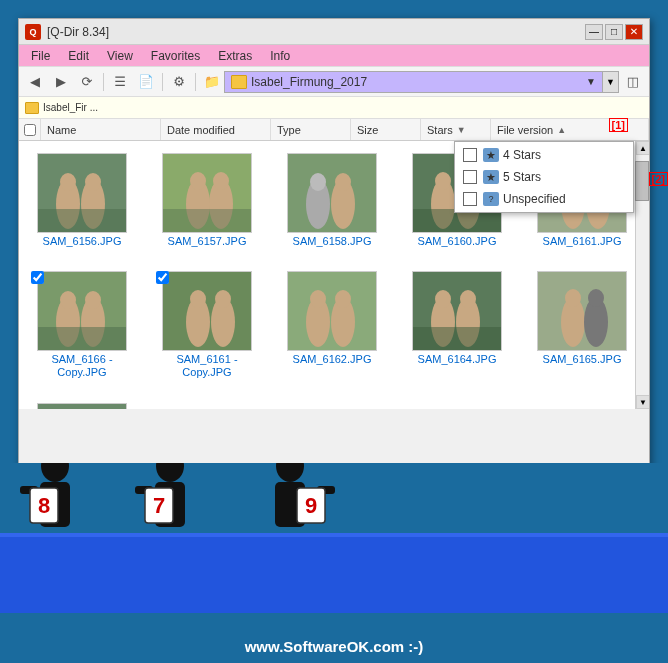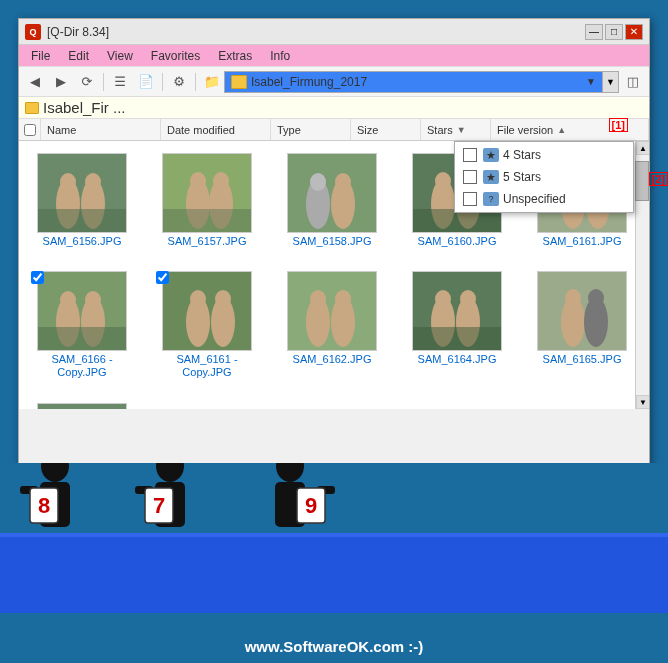--- a/index.html
+++ b/index.html
@@ -115,21 +115,21 @@
       margin: 0 2px;
     }
     .toolbar-address {
       flex: 1;
       display: flex;
       align-items: center;
     }
     .address-box {
       flex: 1;
       height: 22px;
-      background: #3b82f6;
+      background: #c4b5fd;
       border: 1px solid #aaa;
       display: flex;
       align-items: center;
       padding: 0 6px;
       font-size: 12px;
       color: #333;
     }
     .address-folder-icon {
       width: 16px;
       height: 14px;
@@ -163,21 +163,21 @@
     .path-folder-icon {
       width: 14px;
       height: 12px;
       background: #f5c542;
       border: 1px solid #d4a017;
       margin-right: 4px;
       border-radius: 1px;
       flex-shrink: 0;
     }
     .path-text {
-      font-size: 15px;
+      font-size: 10px;
       color: #333;
       flex: 1;
     }
 
     
     .col-headers {
       background: #f5f5f5;
       height: 22px;
       display: flex;
       align-items: center;

